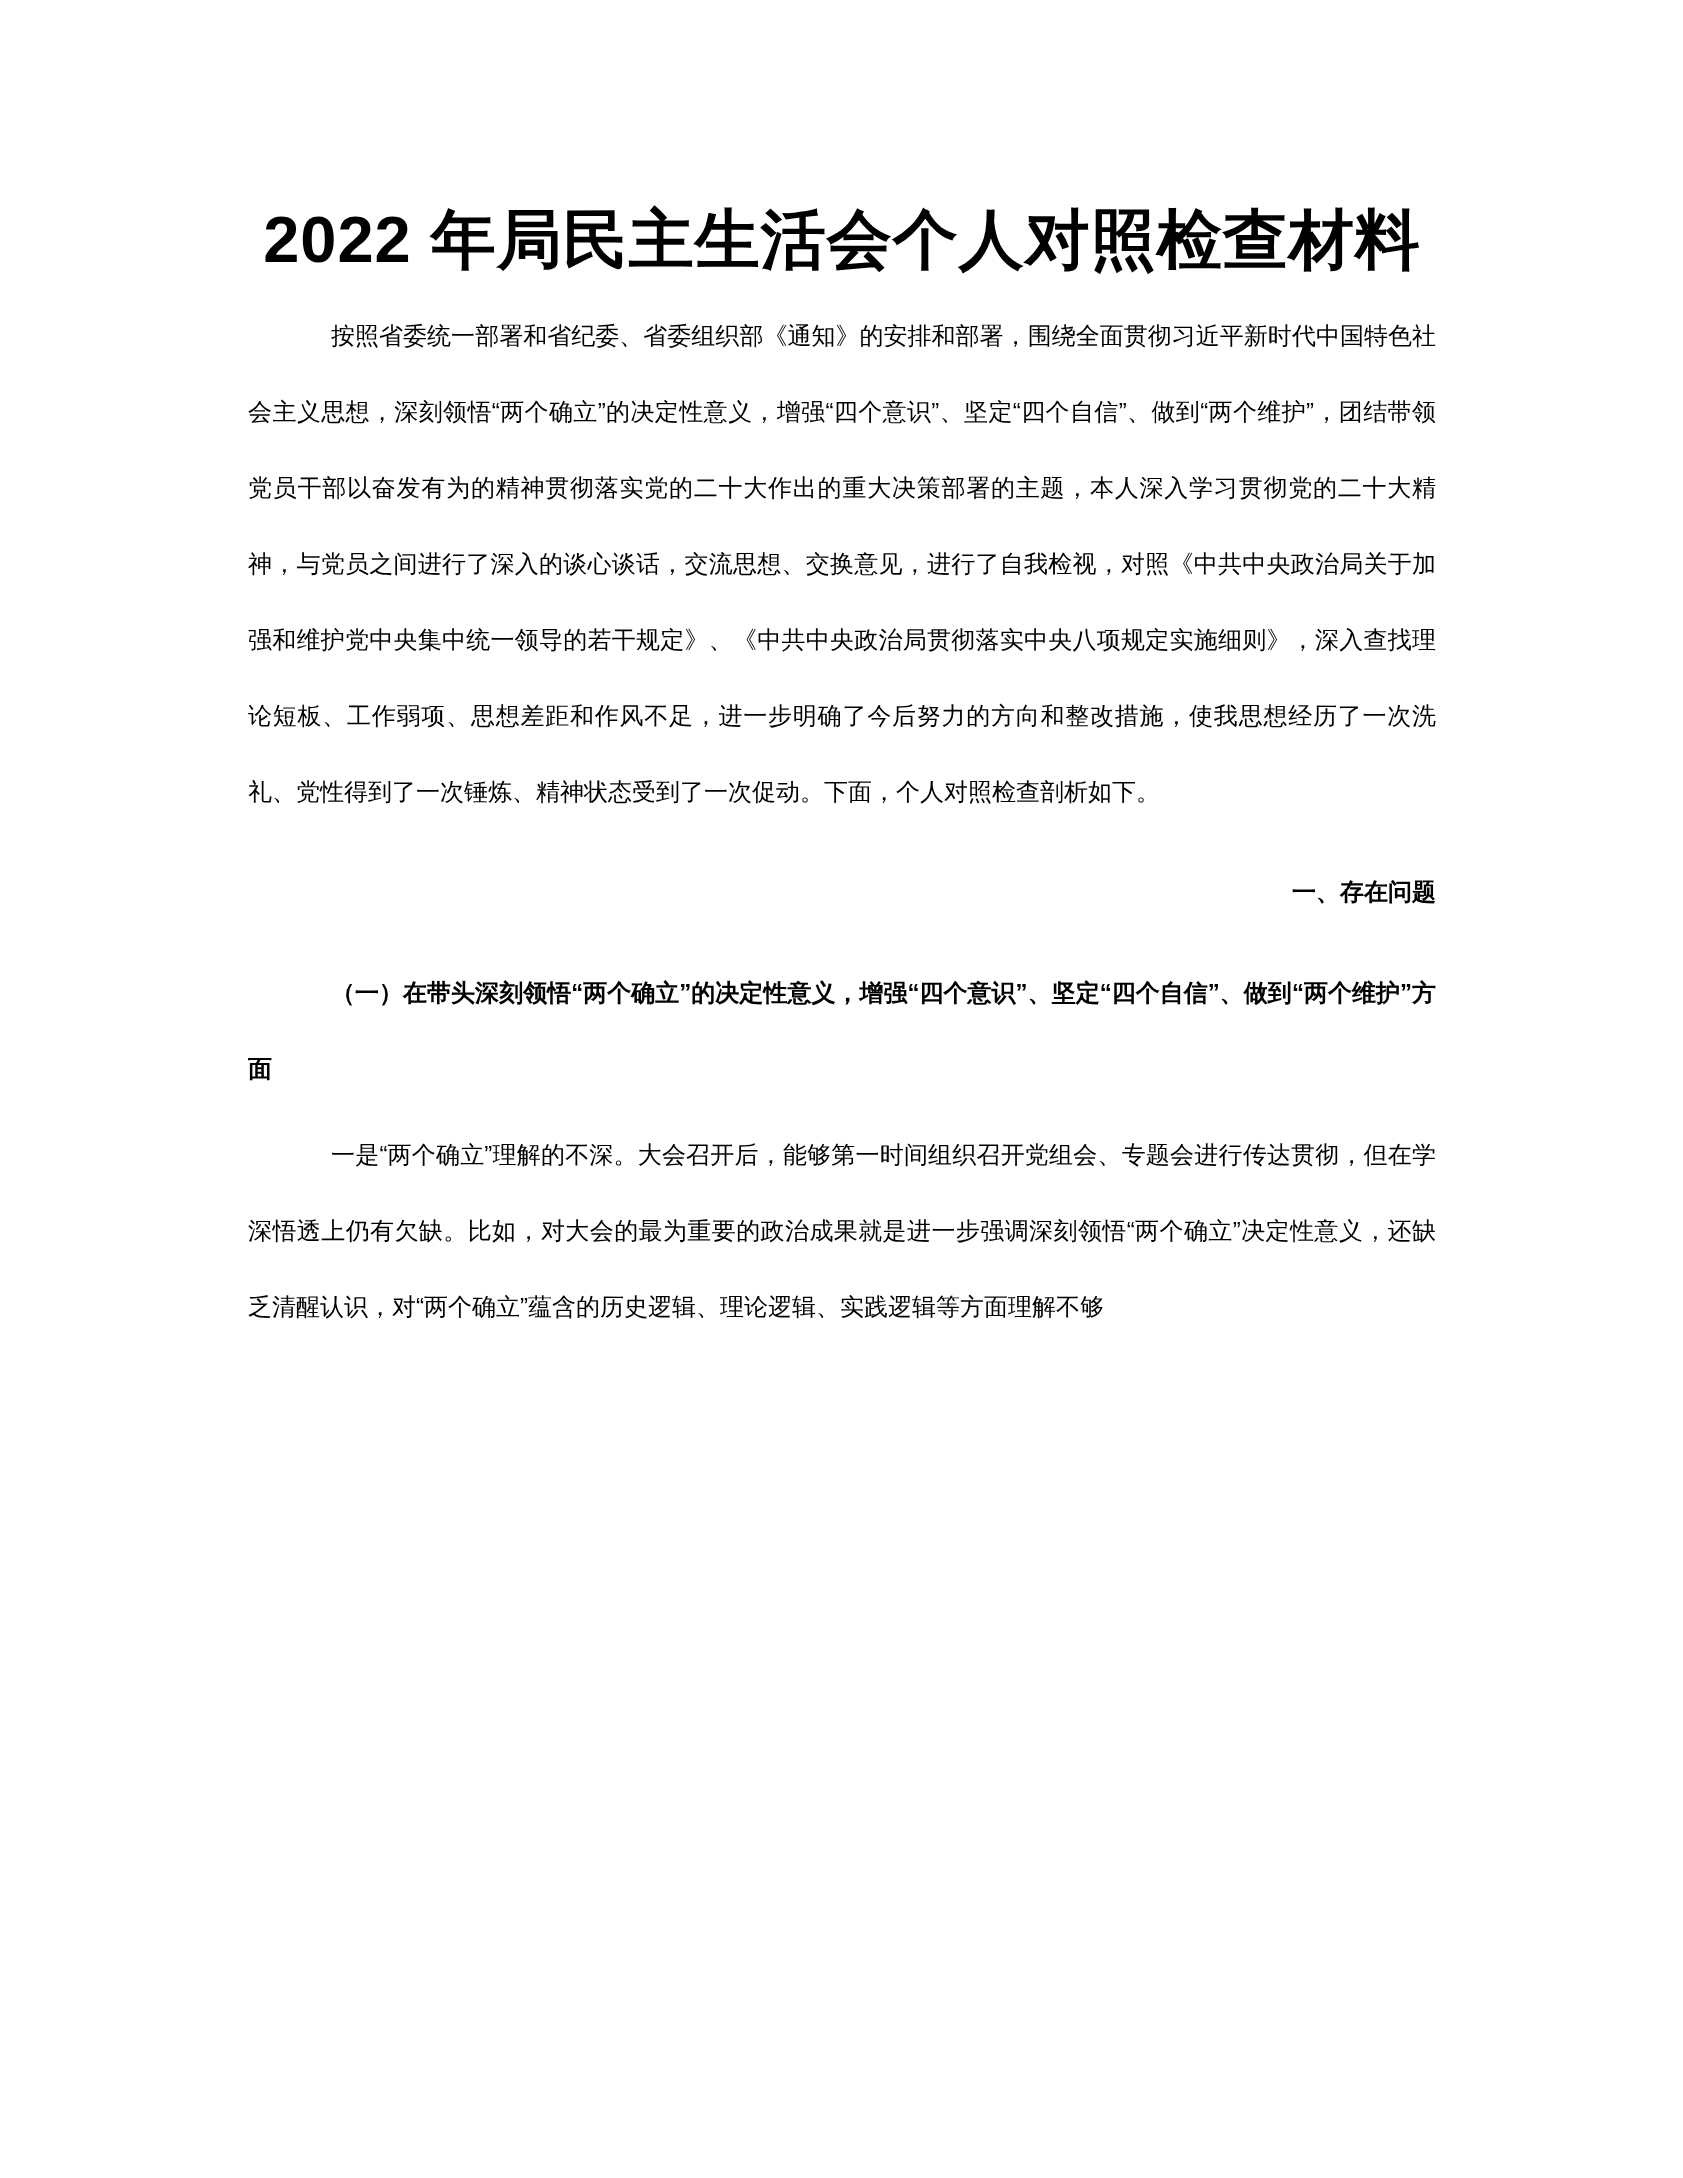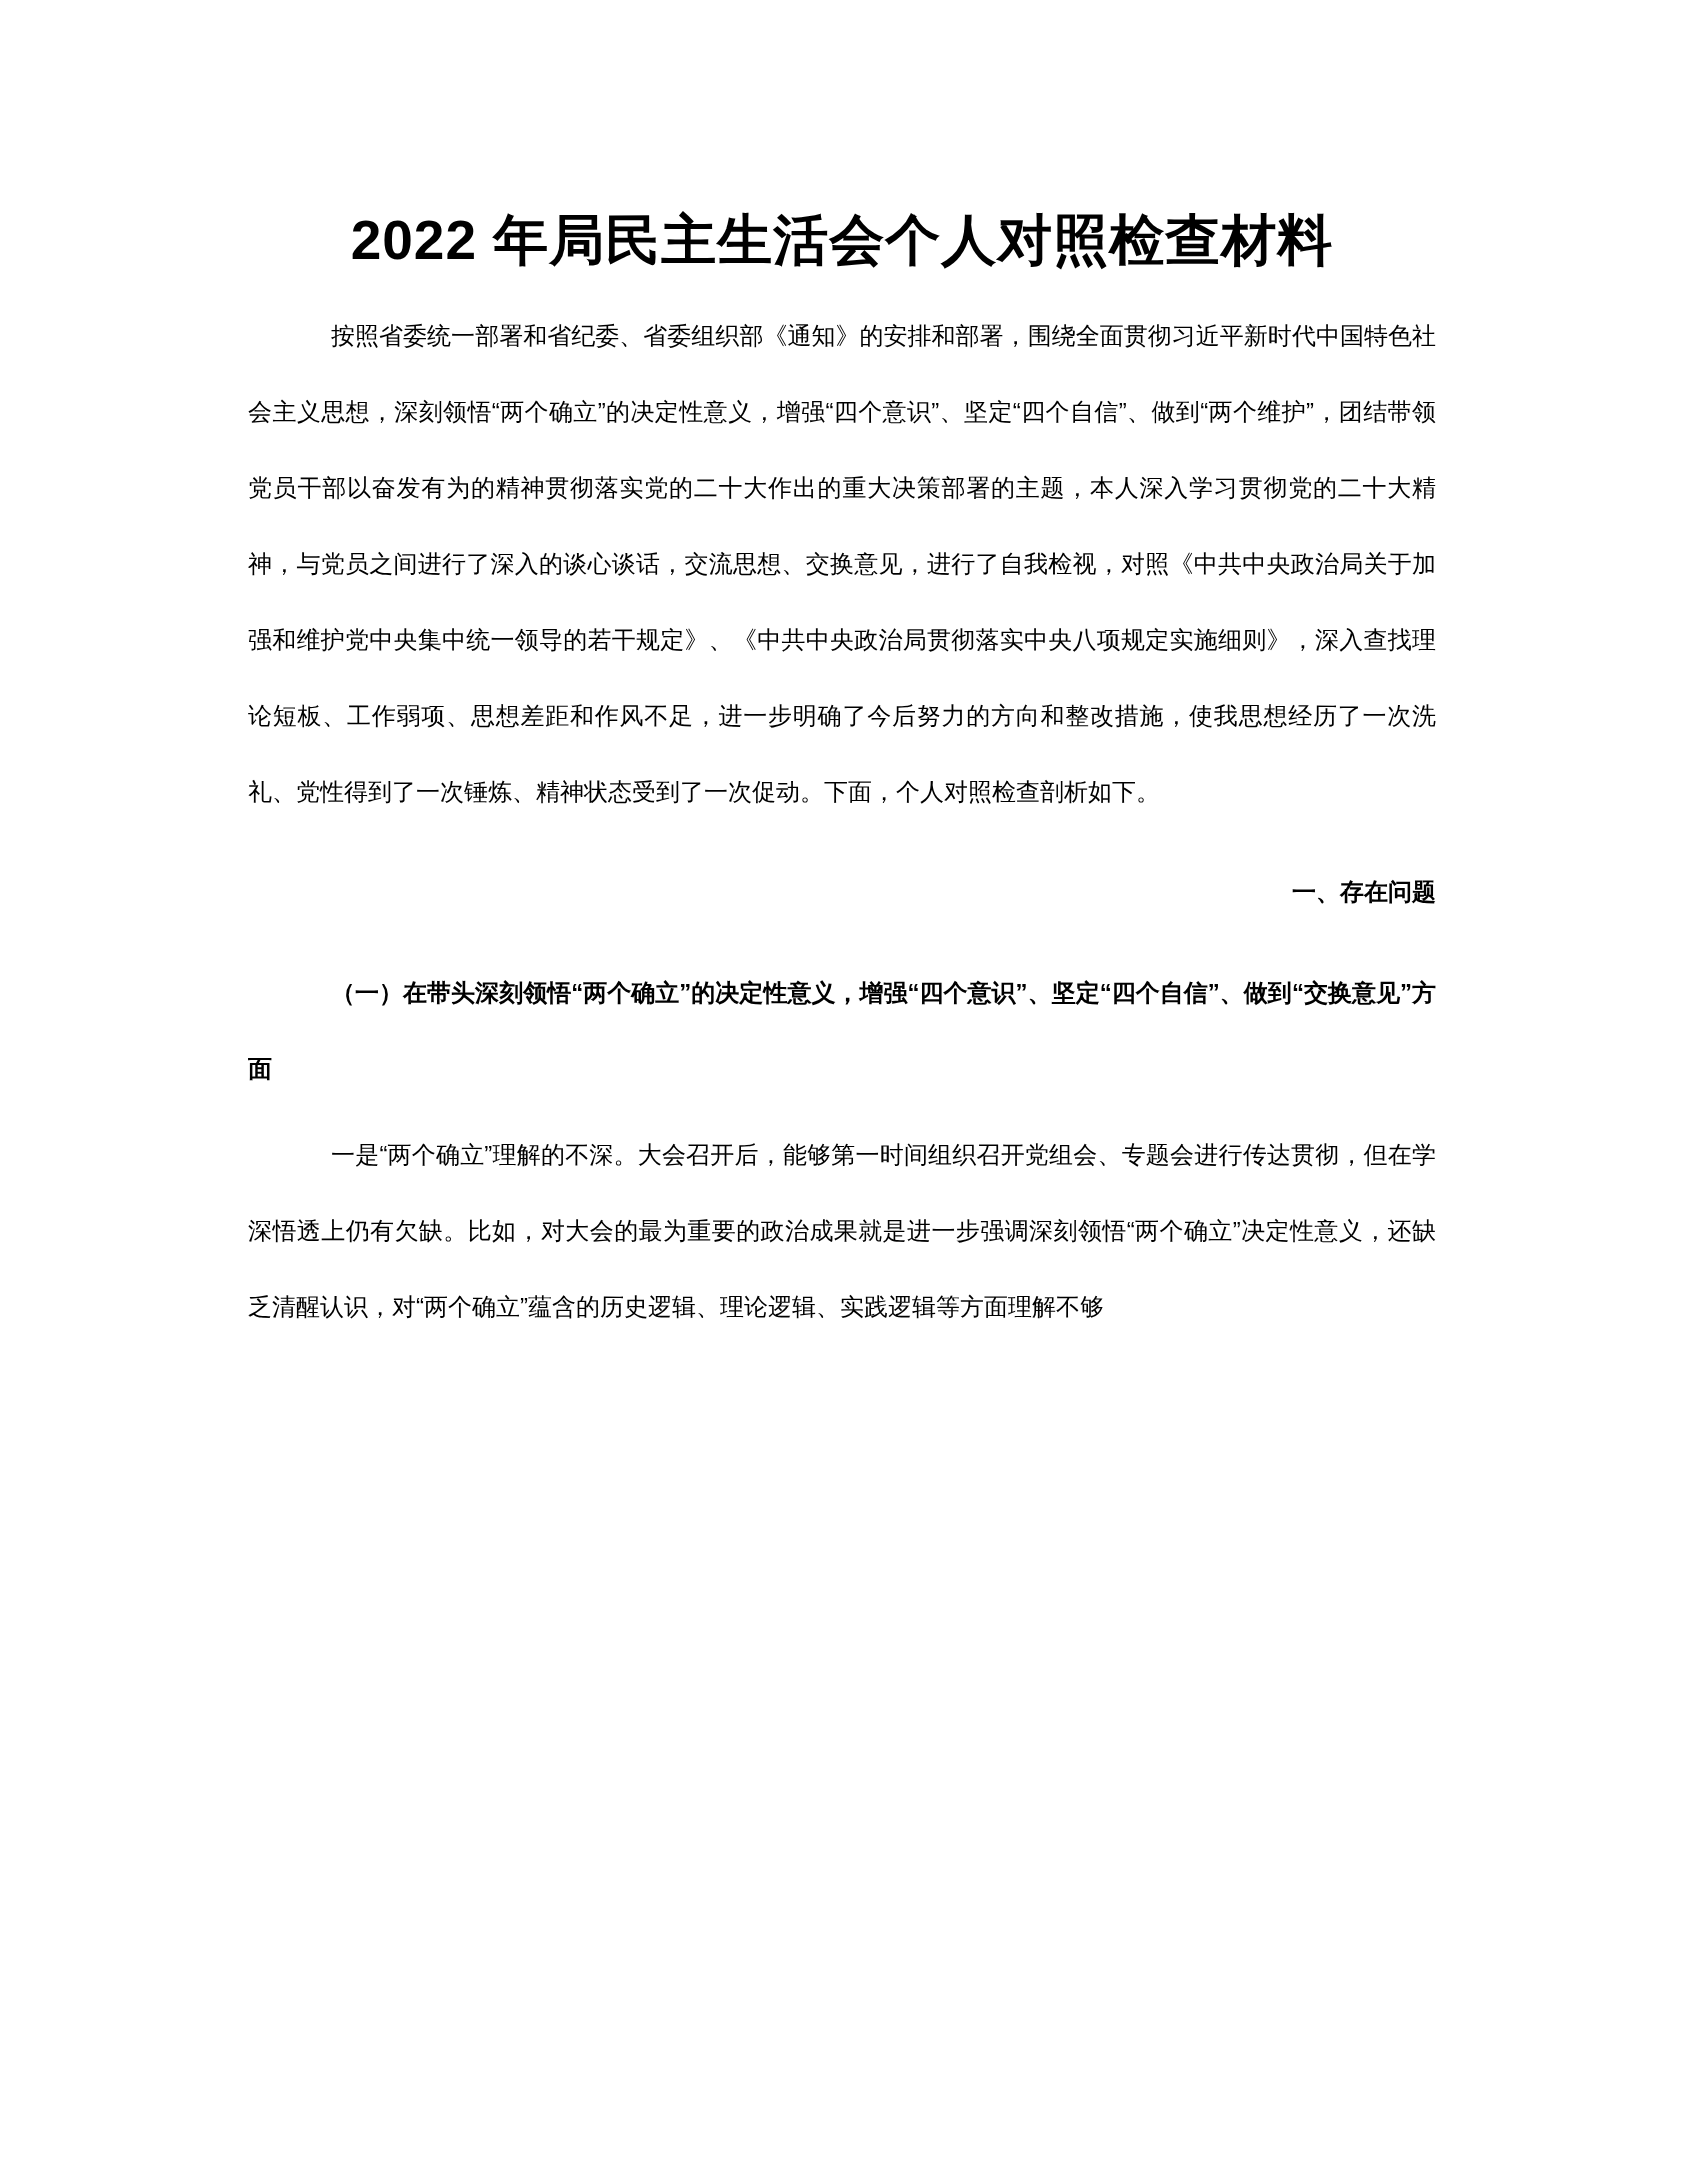--- a/index.html
+++ b/index.html
@@ -22,21 +22,21 @@
     height: 2178px;
     background: #ffffff;
   }
   .content {
     position: absolute;
     left: 248px;
     top: 202px;
     width: 1188px;
   }
   .doc-title {
-    font-size: 55px;
+    font-size: 65px;
     font-weight: 700;
     line-height: 76px;
     text-align: center;
     margin: 0 0 20px 0;
     letter-spacing: 1px;
   }
   .para {
     font-size: 24px;
     line-height: 76px;
     text-align: justify;
@@ -60,18 +60,18 @@
 </style>
 </head>
 <body>
 
 <div class="page">
   <div class="content">
     <h1 class="doc-title">2022 年局民主生活会个人对照检查材料</h1>
     <div id="paragraphs">
         <p class="para body">按照省委统一部署和省纪委、省委组织部《通知》的安排和部署，围绕全面贯彻习近平新时代中国特色社会主义思想，深刻领悟“两个确立”的决定性意义，增强“四个意识”、坚定“四个自信”、做到“两个维护”，团结带领党员干部以奋发有为的精神贯彻落实党的二十大作出的重大决策部署的主题，本人深入学习贯彻党的二十大精神，与党员之间进行了深入的谈心谈话，交流思想、交换意见，进行了自我检视，对照《中共中央政治局关于加强和维护党中央集中统一领导的若干规定》、《中共中央政治局贯彻落实中央八项规定实施细则》，深入查找理论短板、工作弱项、思想差距和作风不足，进一步明确了今后努力的方向和整改措施，使我思想经历了一次洗礼、党性得到了一次锤炼、精神状态受到了一次促动。下面，个人对照检查剖析如下。</p>
         <p class="para heading1">一、存在问题</p>
-        <p class="para heading2">（一）在带头深刻领悟“两个确立”的决定性意义，增强“四个意识”、坚定“四个自信”、做到“交换意见”方面</p>
+        <p class="para heading2">（一）在带头深刻领悟“两个确立”的决定性意义，增强“四个意识”、坚定“四个自信”、做到“两个维护”方面</p>
         <p class="para body">一是“两个确立”理解的不深。大会召开后，能够第一时间组织召开党组会、专题会进行传达贯彻，但在学深悟透上仍有欠缺。比如，对大会的最为重要的政治成果就是进一步强调深刻领悟“两个确立”决定性意义，还缺乏清醒认识，对“两个确立”蕴含的历史逻辑、理论逻辑、实践逻辑等方面理解不够</p>
       </div>
   </div>
 </div>
 
 
 </body></html>

